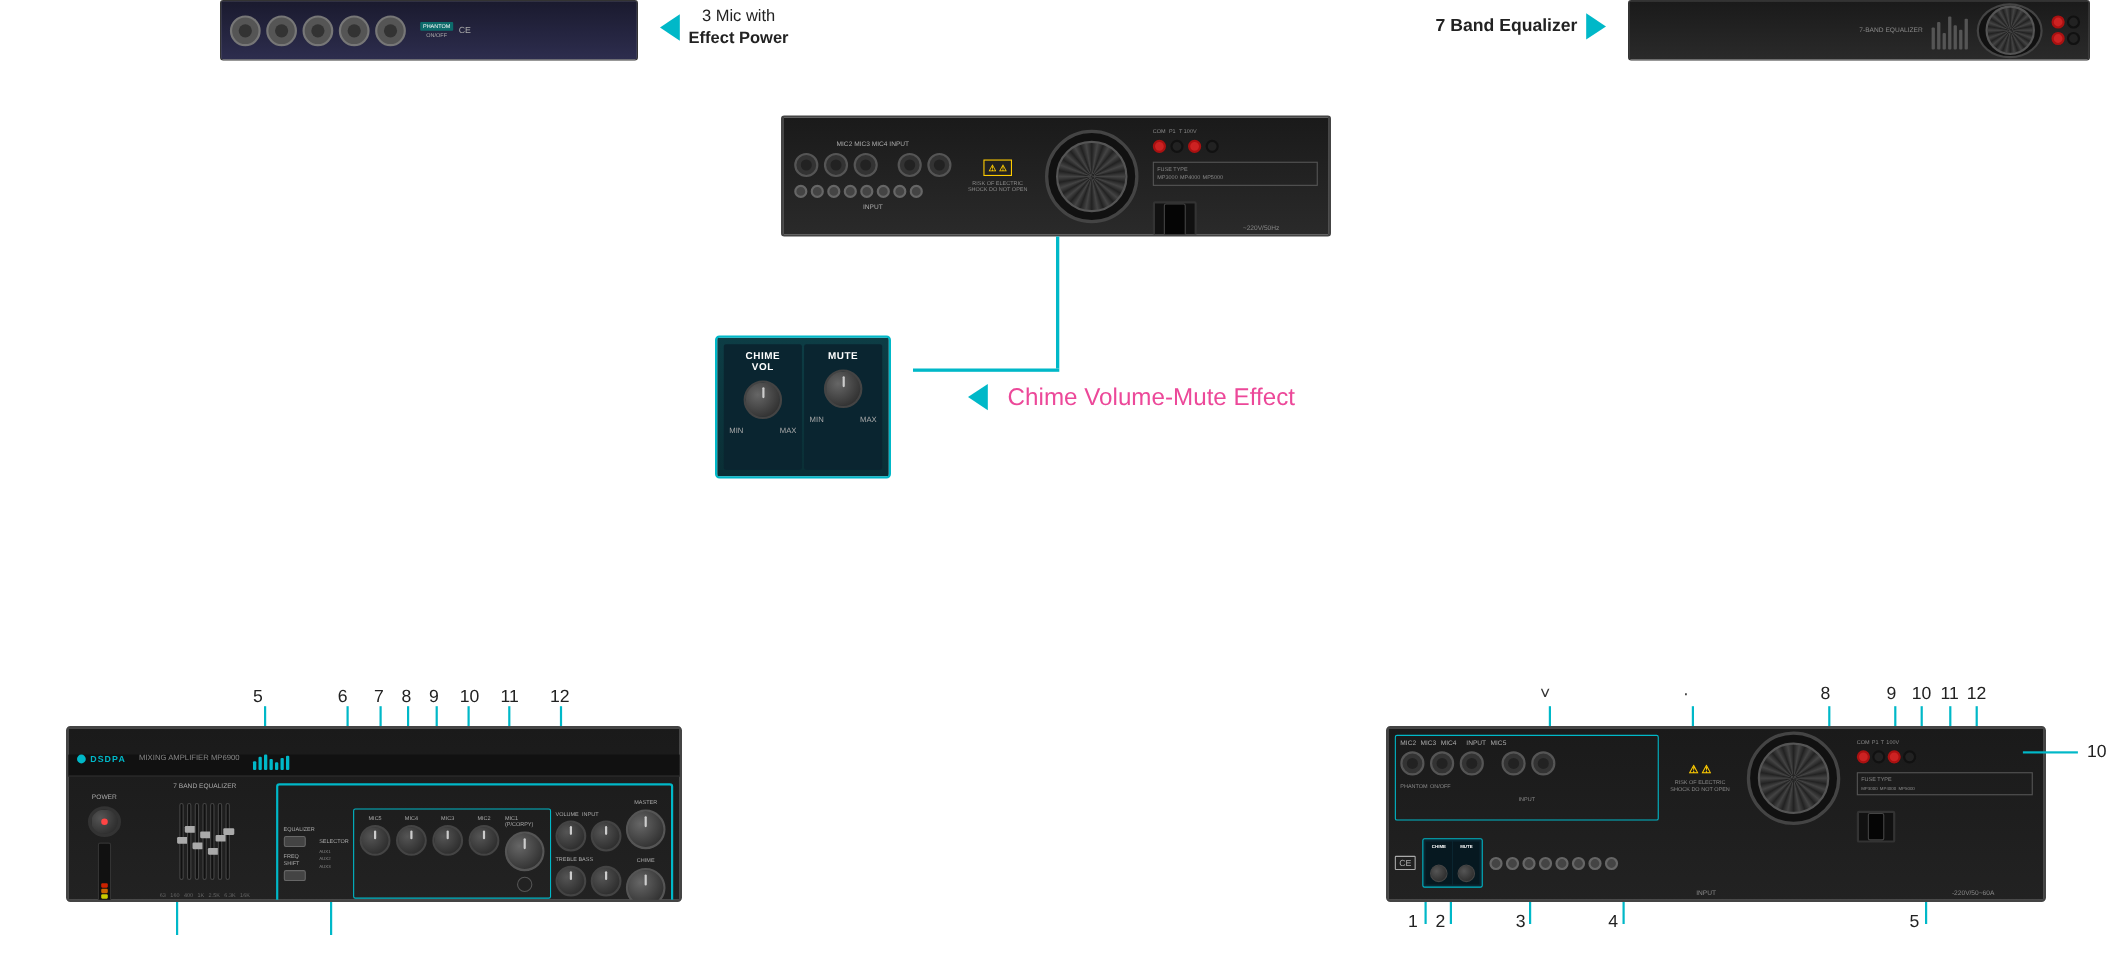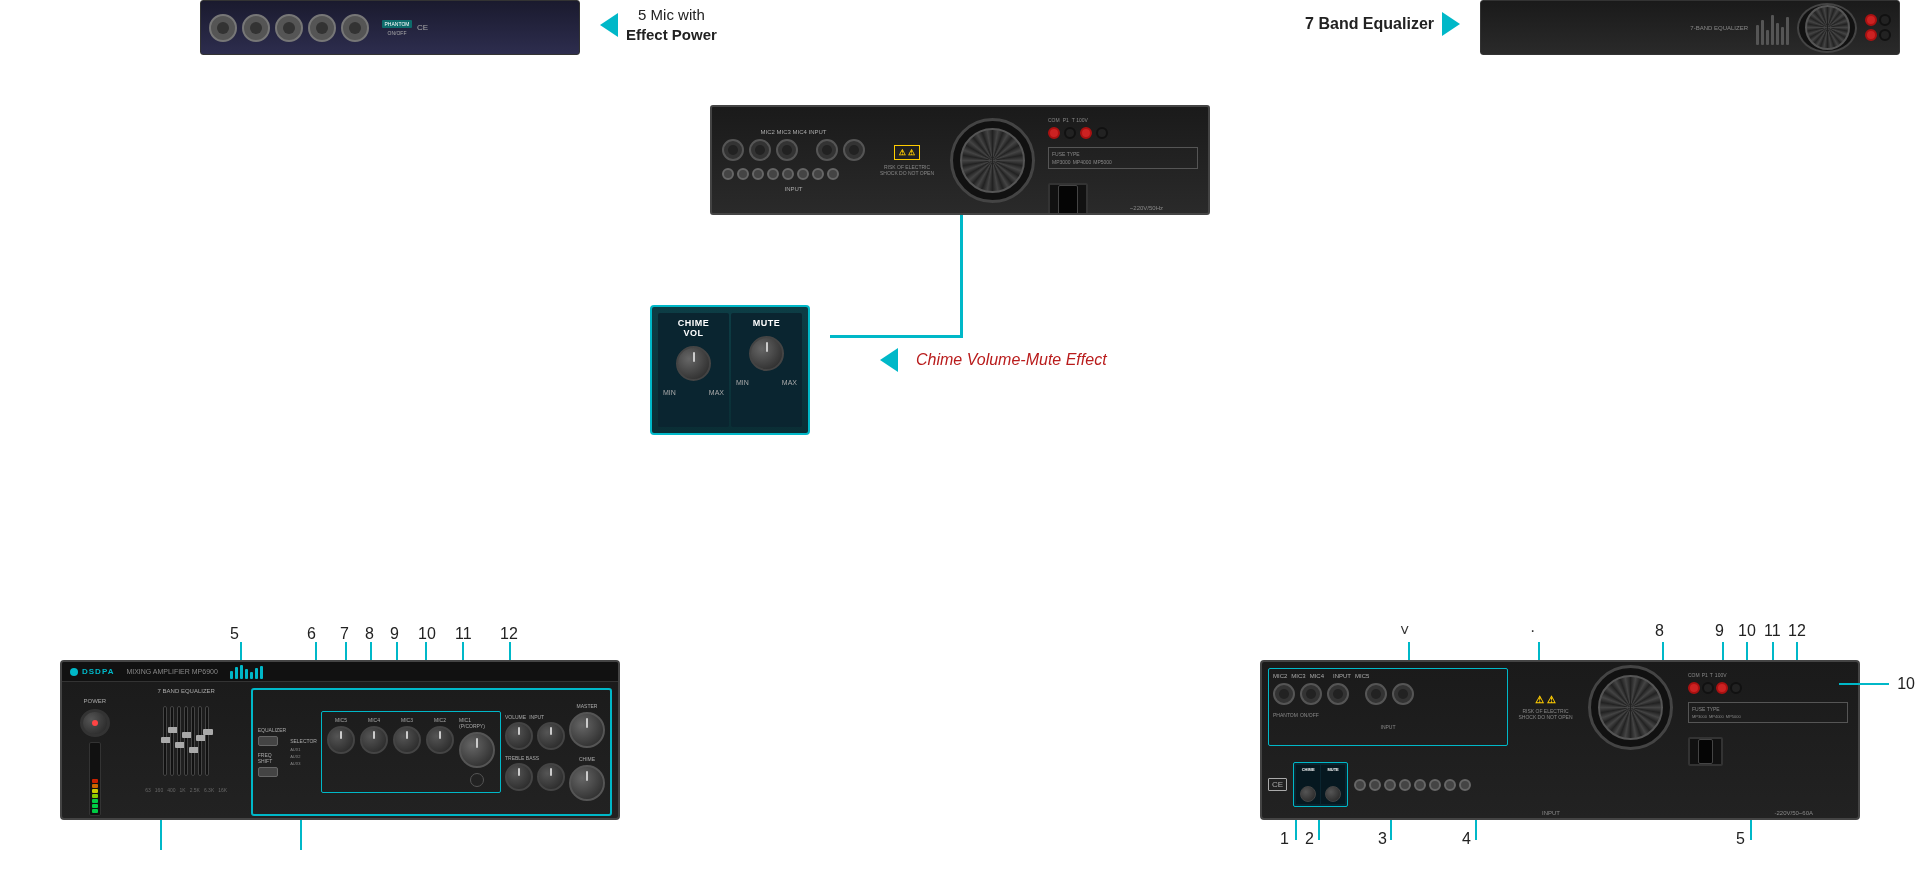--- a/index.html
+++ b/index.html
@@ -214,24 +214,23 @@
     .chime-min-max {
       font-size: 7px;
       color: #aaa;
       display: flex;
       justify-content: space-between;
       width: 100%;
       padding: 0 2px;
     }
 
     .chime-label-text {
-      font-size: 16px;
-      color: #b91c1c;
+      font-size: 22px;
+      color: #ec4899;
       font-weight: normal;
-      font-style: italic;
     }
 
     
     .bottom-section {
       position: absolute;
       bottom: 20px;
       left: 0;
       width: 100%;
       display: flex;
       justify-content: space-between;
@@ -253,23 +252,24 @@
       border-radius: 4px;
       position: relative;
       overflow: hidden;
     }
 
     .front-top-strip {
       height: 20px;
       background: #111;
       border-bottom: 1px solid #333;
       display: flex;
-      align-items: center;
+      align-items: flex-start;
       padding: 0 8px;
       gap: 4px;
+      margin-top: 24px;
     }
 
     .brand-text {
       font-size: 8px;
       color: #00b8c8;
       font-weight: bold;
       letter-spacing: 1px;
     }
 
     .model-text {
@@ -646,21 +646,21 @@
           <div style="font-size:5px; color:#aaa; text-align:center;">ON/OFF</div>
         </div>
         <div style="font-size:8px; color:#aaa;">CE</div>
       </div>
     </div>
 
     <div style="position:absolute; left:600px; top:5px; display:flex; flex-direction:column; gap:4px;">
       <div class="phantom-arrow">
         <div class="arrow-left"></div>
         <div style="display:flex; flex-direction:column; align-items:center;">
-          <span class="label-text">5 Mic with</span>
+          <span class="label-text">3 Mic with</span>
           <span class="label-text label-bold">Effect Power</span>
         </div>
       </div>
     </div>
 
     <div style="position:absolute; right:460px; top:12px; display:flex; align-items:center; gap:8px;">
       <span class="label-text label-bold" style="font-size:16px;">7 Band Equalizer</span>
       <div class="arrow-right"></div>
     </div>
 

